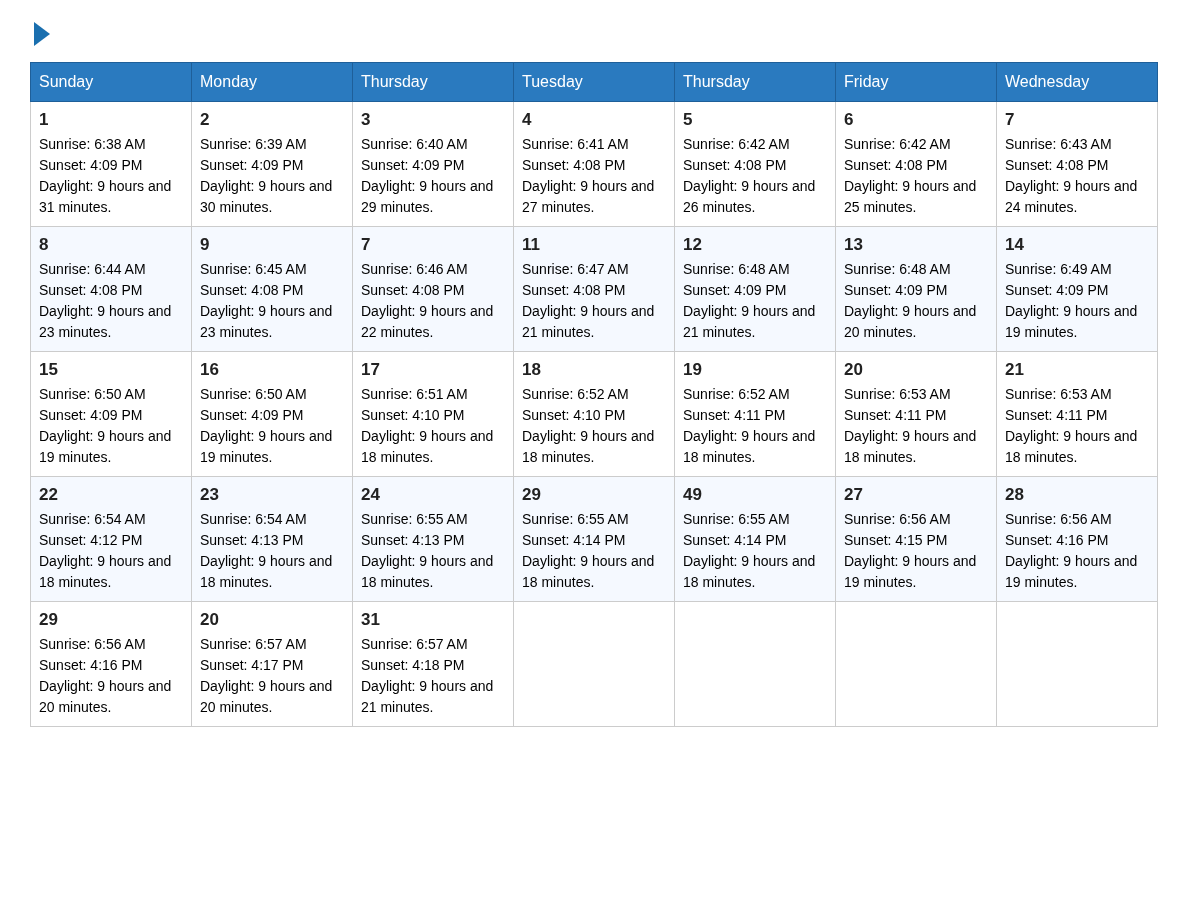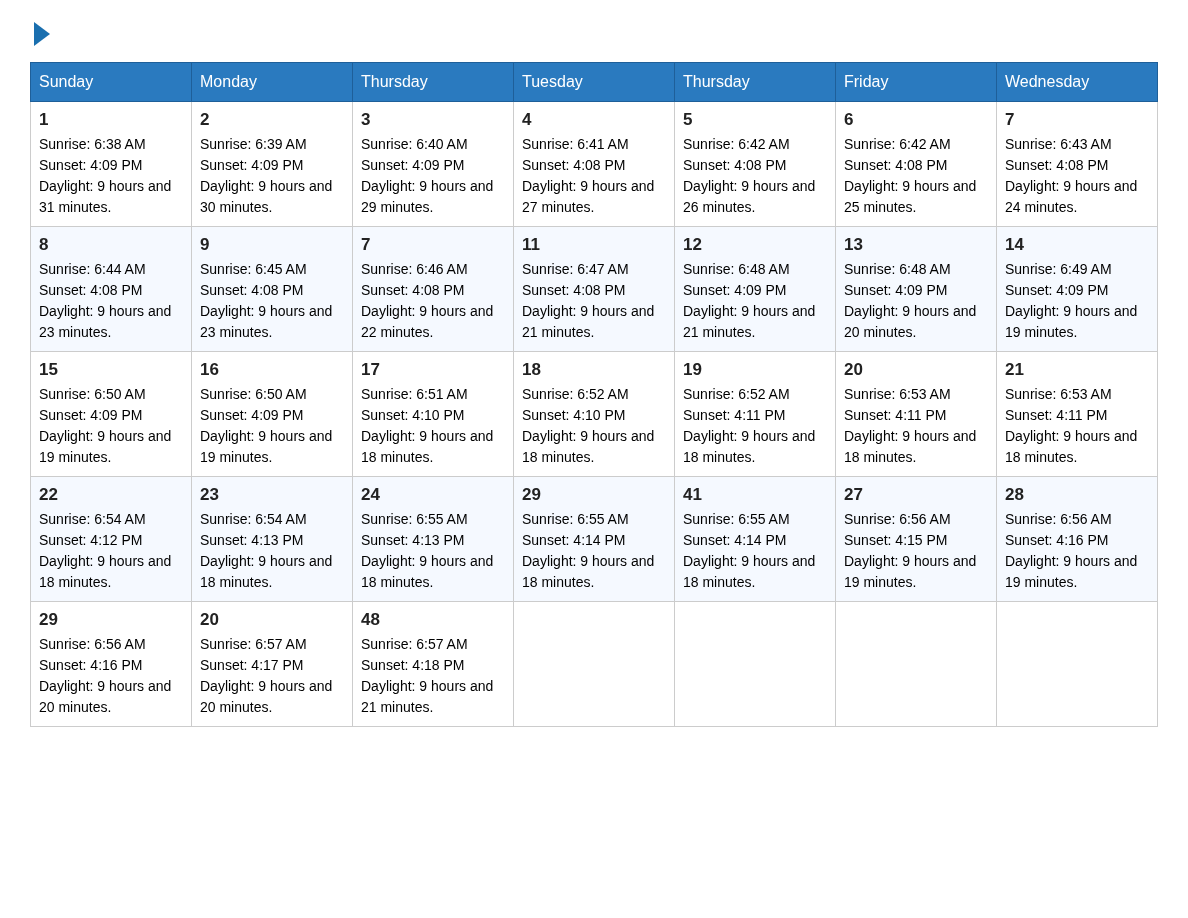--- a/index.html
+++ b/index.html
@@ -336,21 +336,21 @@
       </td>
         <td>
         <span class="day-number">29</span>
         <div class="day-info">
           Sunrise: 6:55 AM<br>
           Sunset: 4:14 PM<br>
           Daylight: 9 hours and 18 minutes.
         </div>
       </td>
         <td>
-        <span class="day-number">41</span>
+        <span class="day-number">49</span>
         <div class="day-info">
           Sunrise: 6:55 AM<br>
           Sunset: 4:14 PM<br>
           Daylight: 9 hours and 18 minutes.
         </div>
       </td>
         <td>
         <span class="day-number">27</span>
         <div class="day-info">
           Sunrise: 6:56 AM<br>
@@ -378,21 +378,21 @@
       </td>
         <td>
         <span class="day-number">20</span>
         <div class="day-info">
           Sunrise: 6:57 AM<br>
           Sunset: 4:17 PM<br>
           Daylight: 9 hours and 20 minutes.
         </div>
       </td>
         <td>
-        <span class="day-number">48</span>
+        <span class="day-number">31</span>
         <div class="day-info">
           Sunrise: 6:57 AM<br>
           Sunset: 4:18 PM<br>
           Daylight: 9 hours and 21 minutes.
         </div>
       </td>
         <td class="empty-cell"></td>
         <td class="empty-cell"></td>
         <td class="empty-cell"></td>
         <td class="empty-cell"></td>

